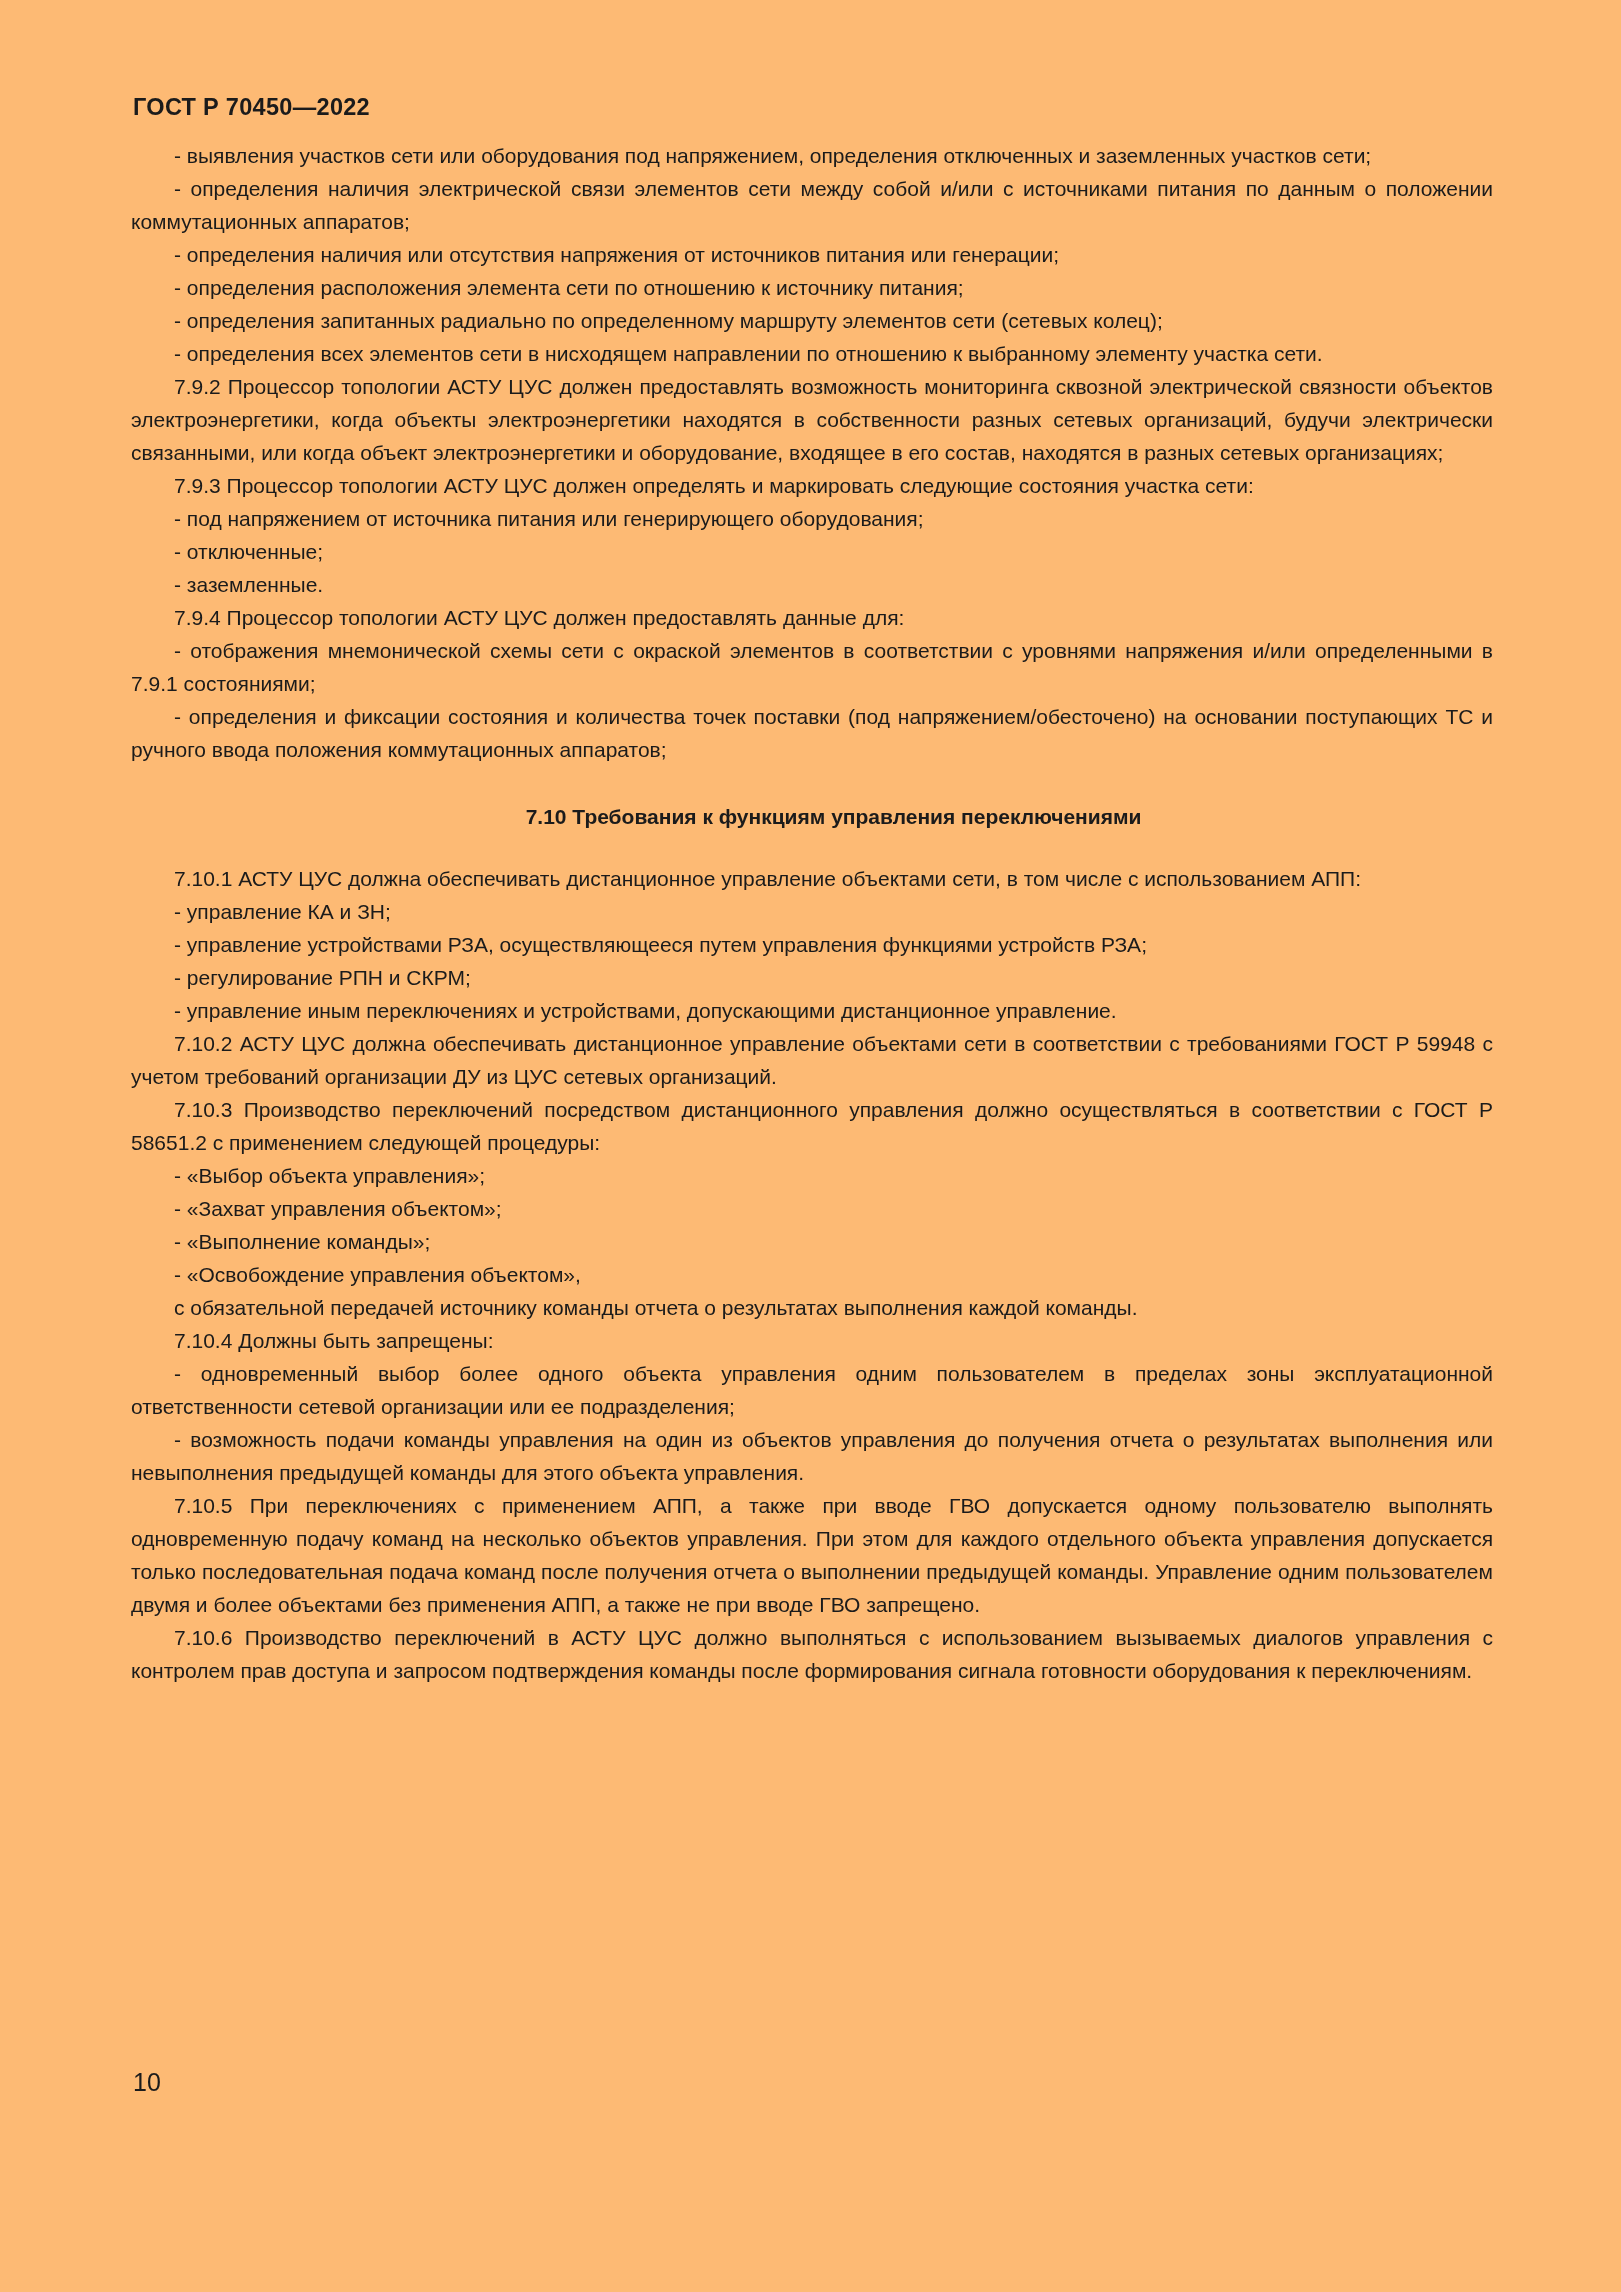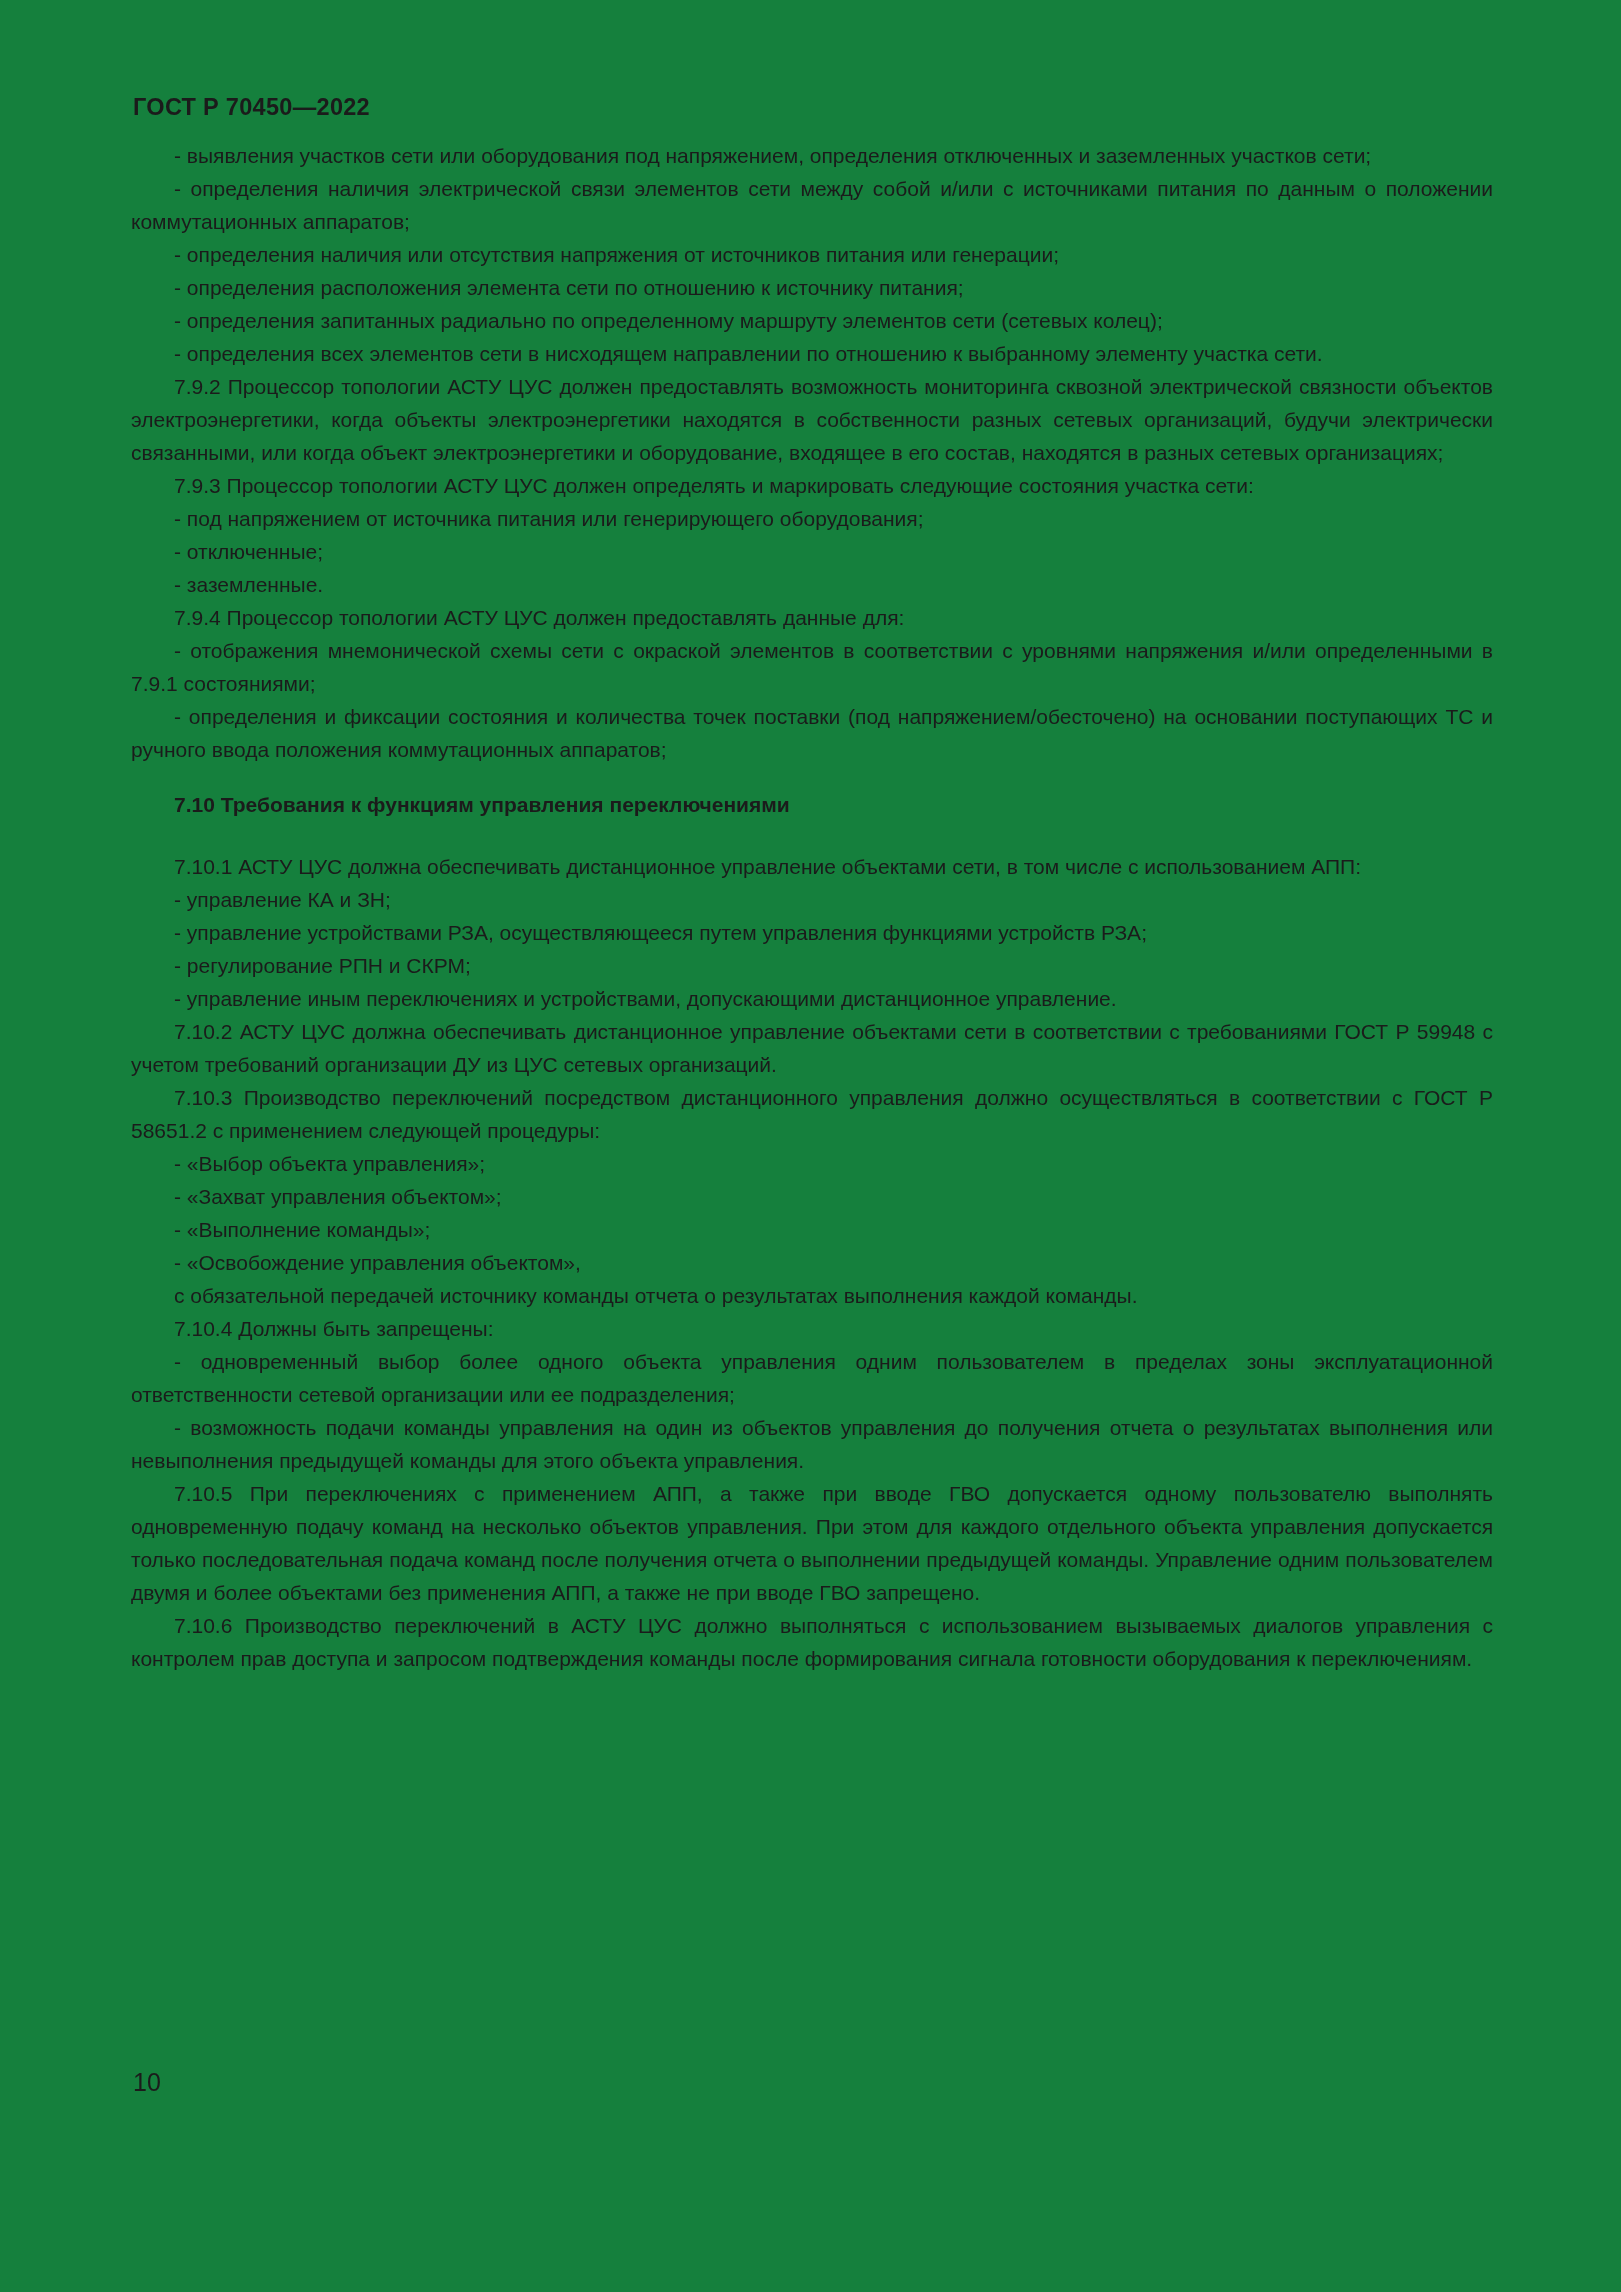--- a/index.html
+++ b/index.html
@@ -5,21 +5,21 @@
   html, body {
     margin: 0;
     padding: 0;
     background: #ffffff;
   }
   .page {
     position: relative;
     width: 1621px;
     height: 2293px;
     margin: 0 auto;
-    background: #15803d;
+    background: #fdba74;
     font-family: "Liberation Sans", sans-serif;
     color: #1b1b1b;
     overflow: hidden;
   }
   .doc-header {
     position: absolute;
     top: 94px;
     left: 133px;
     font-size: 23.5px;
     font-weight: bold;
@@ -33,24 +33,24 @@
     width: 1362px;
     font-size: 21px;
     line-height: 33px;
     text-align: justify;
   }
   .para {
     margin: 0;
     text-indent: 43px;
   }
   .heading {
-    margin: 22px 0 29px 0;
+    margin: 34px 0 29px 0;
     text-indent: 43px;
     font-weight: bold;
-    text-align: left;
+    text-align: center;
   }
   .page-number {
     position: absolute;
     left: 133px;
     top: 2068px;
     font-size: 25px;
   }
 </style>
 </head>
 <body>

